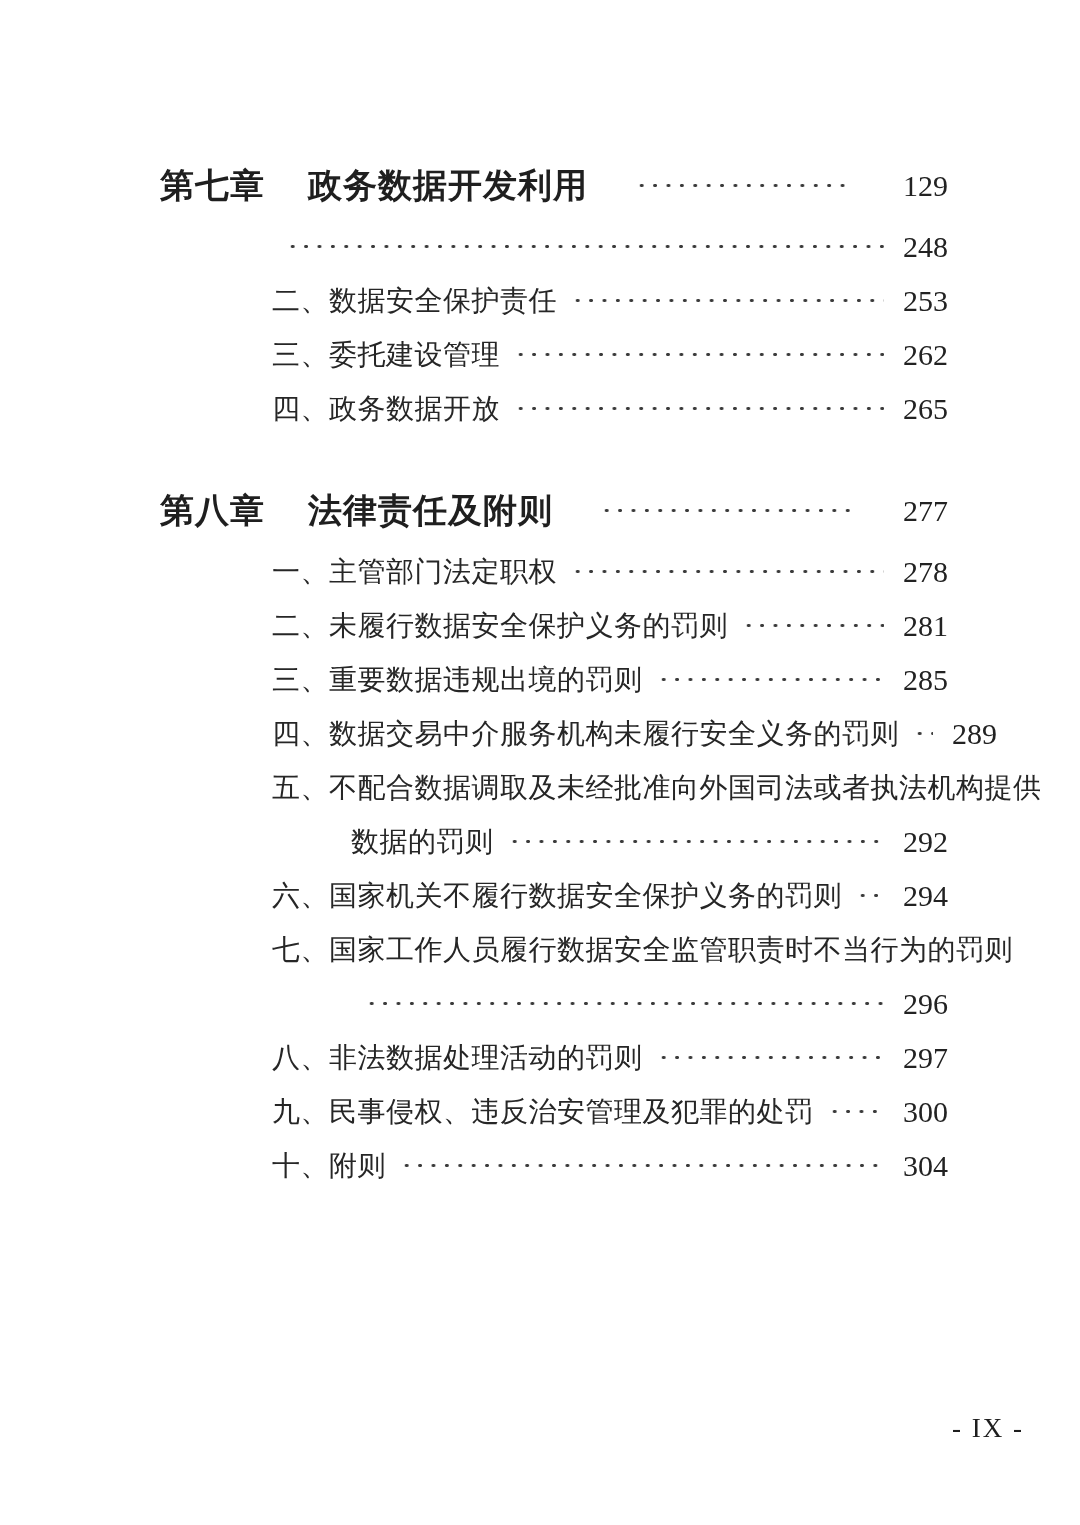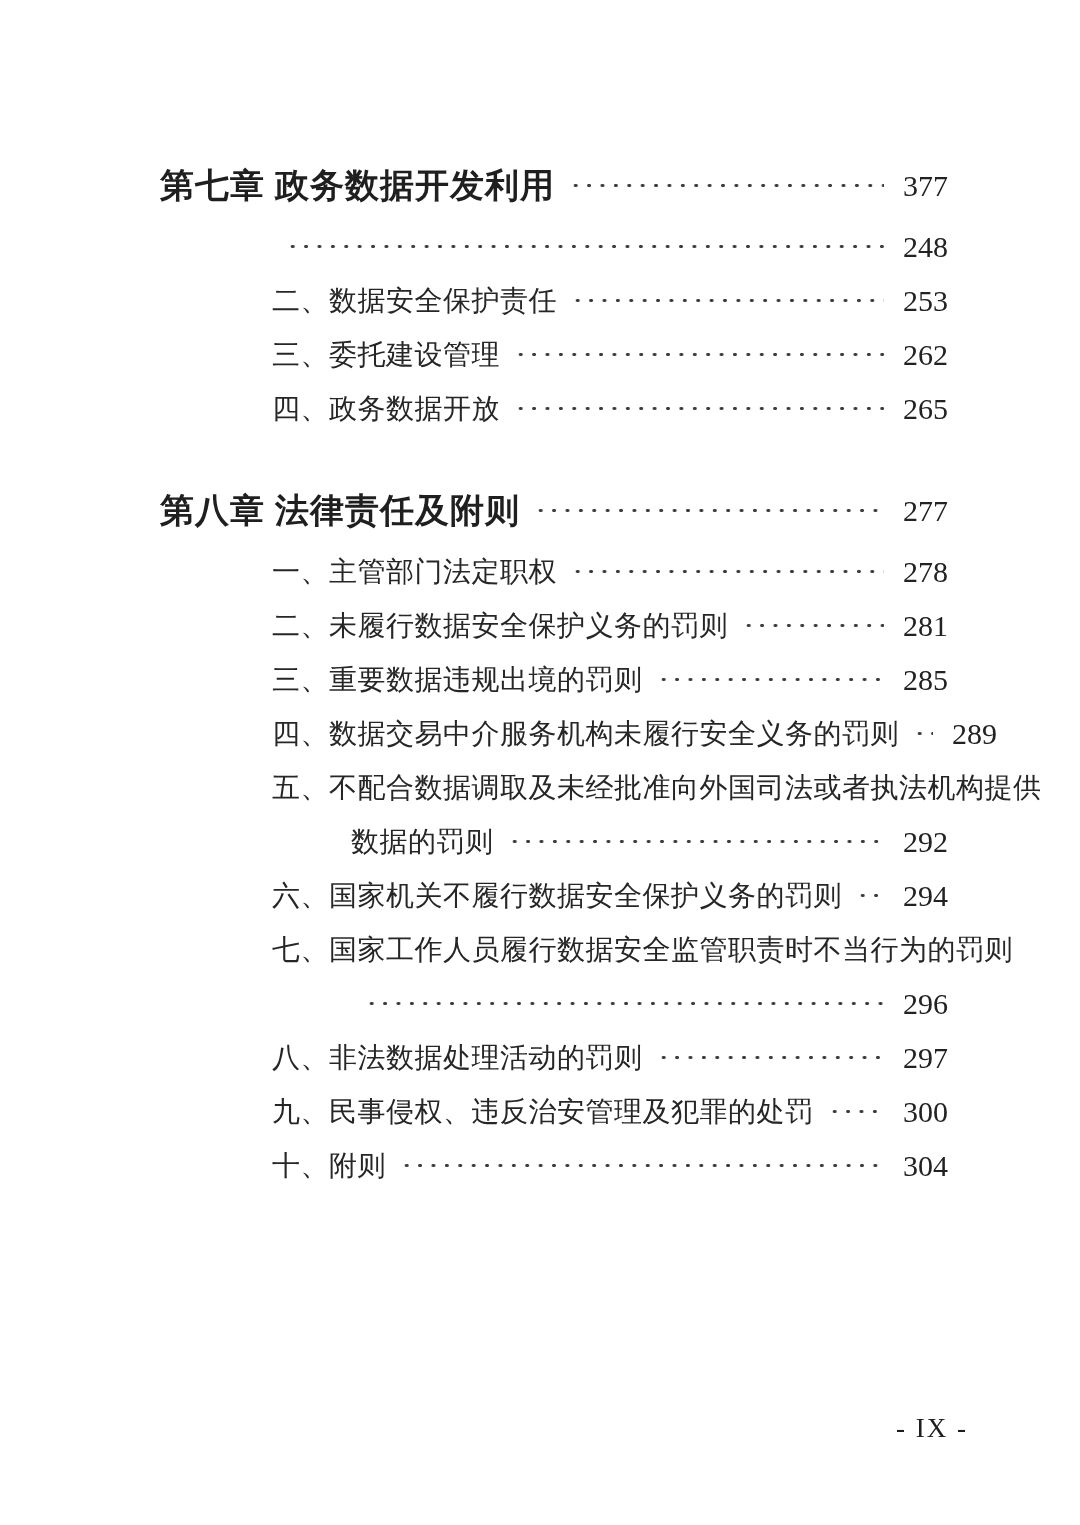--- a/index.html
+++ b/index.html
@@ -20,20 +20,21 @@
     display: flex;
     align-items: center;
     height: 54px;
     padding-left: 272px;
     padding-right: 132px;
     box-sizing: border-box;
   }
   .row.chapter {
     padding-left: 160px;
     margin-bottom: 7px;
+    gap: 33px;
   }
   .row.chapter.gap-before { margin-top: 48px; }
   .row.continuation { padding-left: 322px; margin-left: 29px; }
 
   .ch-num, .ch-title {
     font-family: "Liberation Serif", "DejaVu Serif", serif;
     font-weight: bold;
     font-size: 34px;
     white-space: nowrap;
     letter-spacing: 1px;
@@ -63,38 +64,38 @@
     font-family: "Liberation Serif", "DejaVu Serif", serif;
     font-size: 30px;
     min-width: 52px;
     text-align: right;
     white-space: nowrap;
     color: #222222;
   }
 
   .footer {
     margin-top: 220px;
-    padding-right: 112px;
+    padding-right: 56px;
     text-align: right;
     font-family: "Liberation Serif", "DejaVu Serif", serif;
     font-size: 27px;
     letter-spacing: 2px;
     color: #1e1e1e;
   }
 </style>
 </head>
 <body>
 
 <div class="page">
   <main class="toc" id="toc">
       <div class="row chapter">
         <span class="ch-num">第七章</span>
         <span class="ch-title">政务数据开发利用</span>
         <span class="leader"></span>
-        <span class="page-num">377</span>
+        <span class="page-num">129</span>
       </div>
       <div class="row item">
         <span class="leader"></span>
         <span class="page-num">248</span>
       </div>
       <div class="row item">
         <span class="item-text">二、数据安全保护责任</span>
         <span class="leader"></span>
         <span class="page-num">253</span>
       </div>

